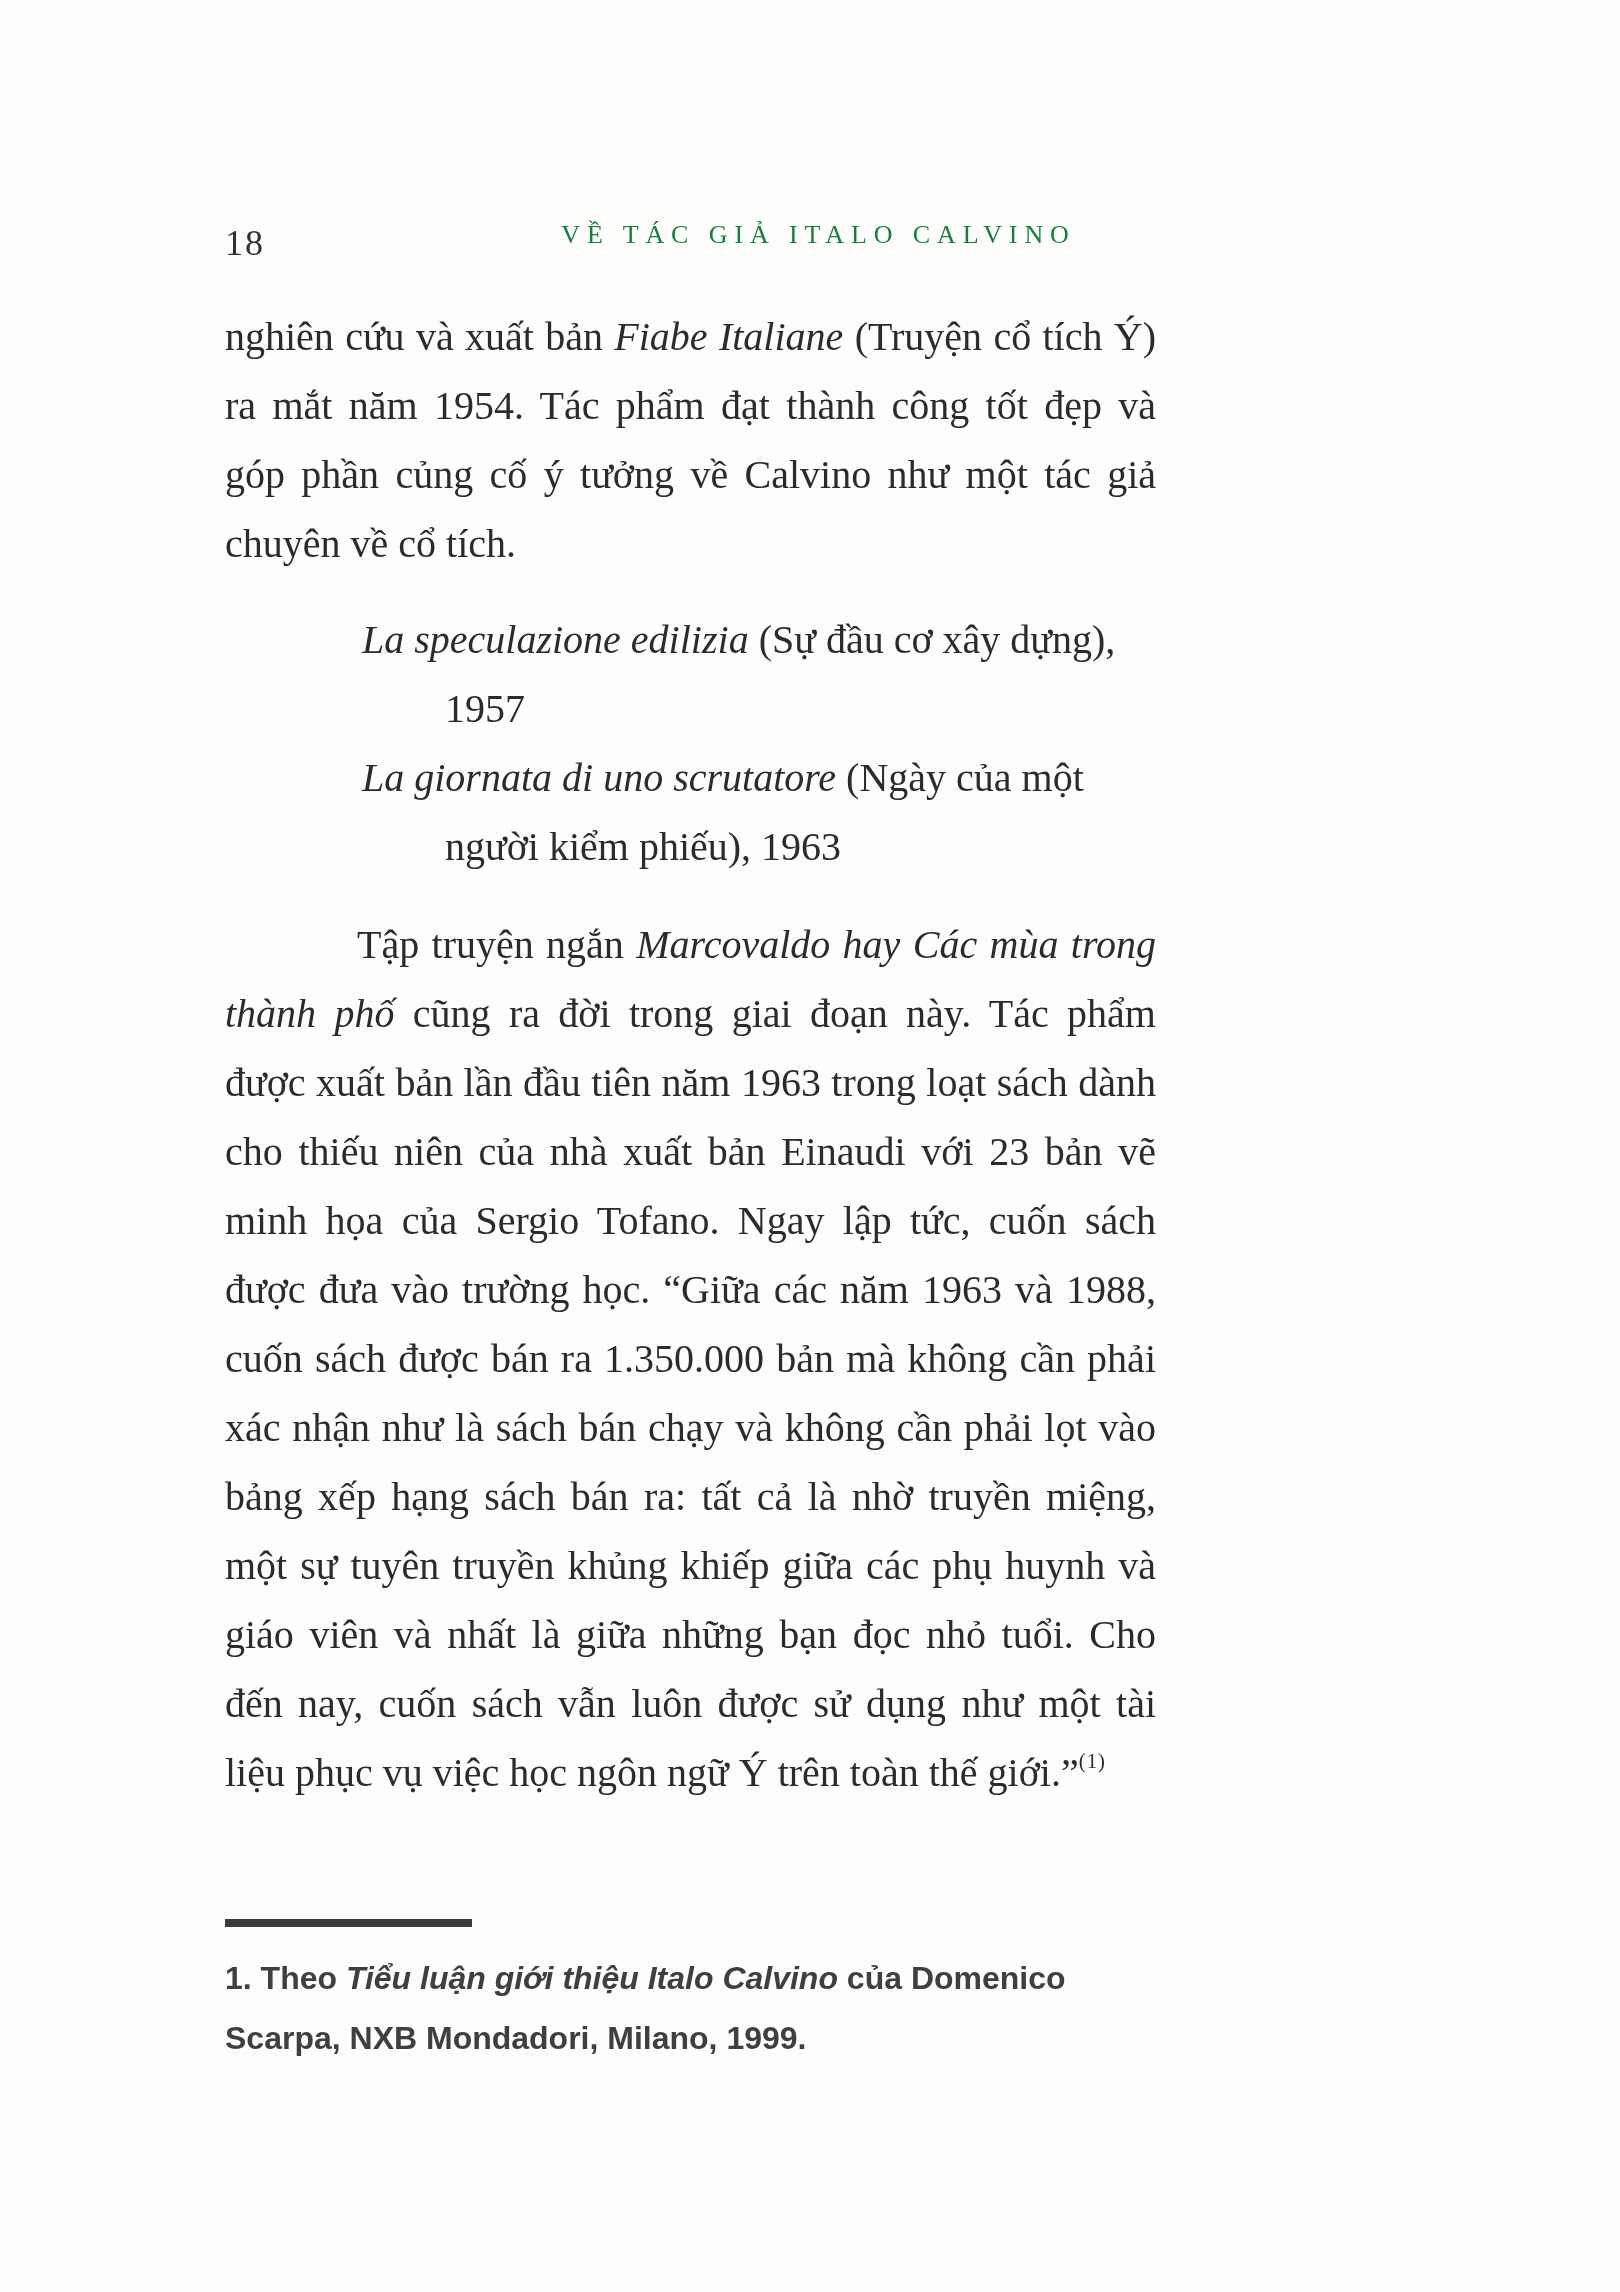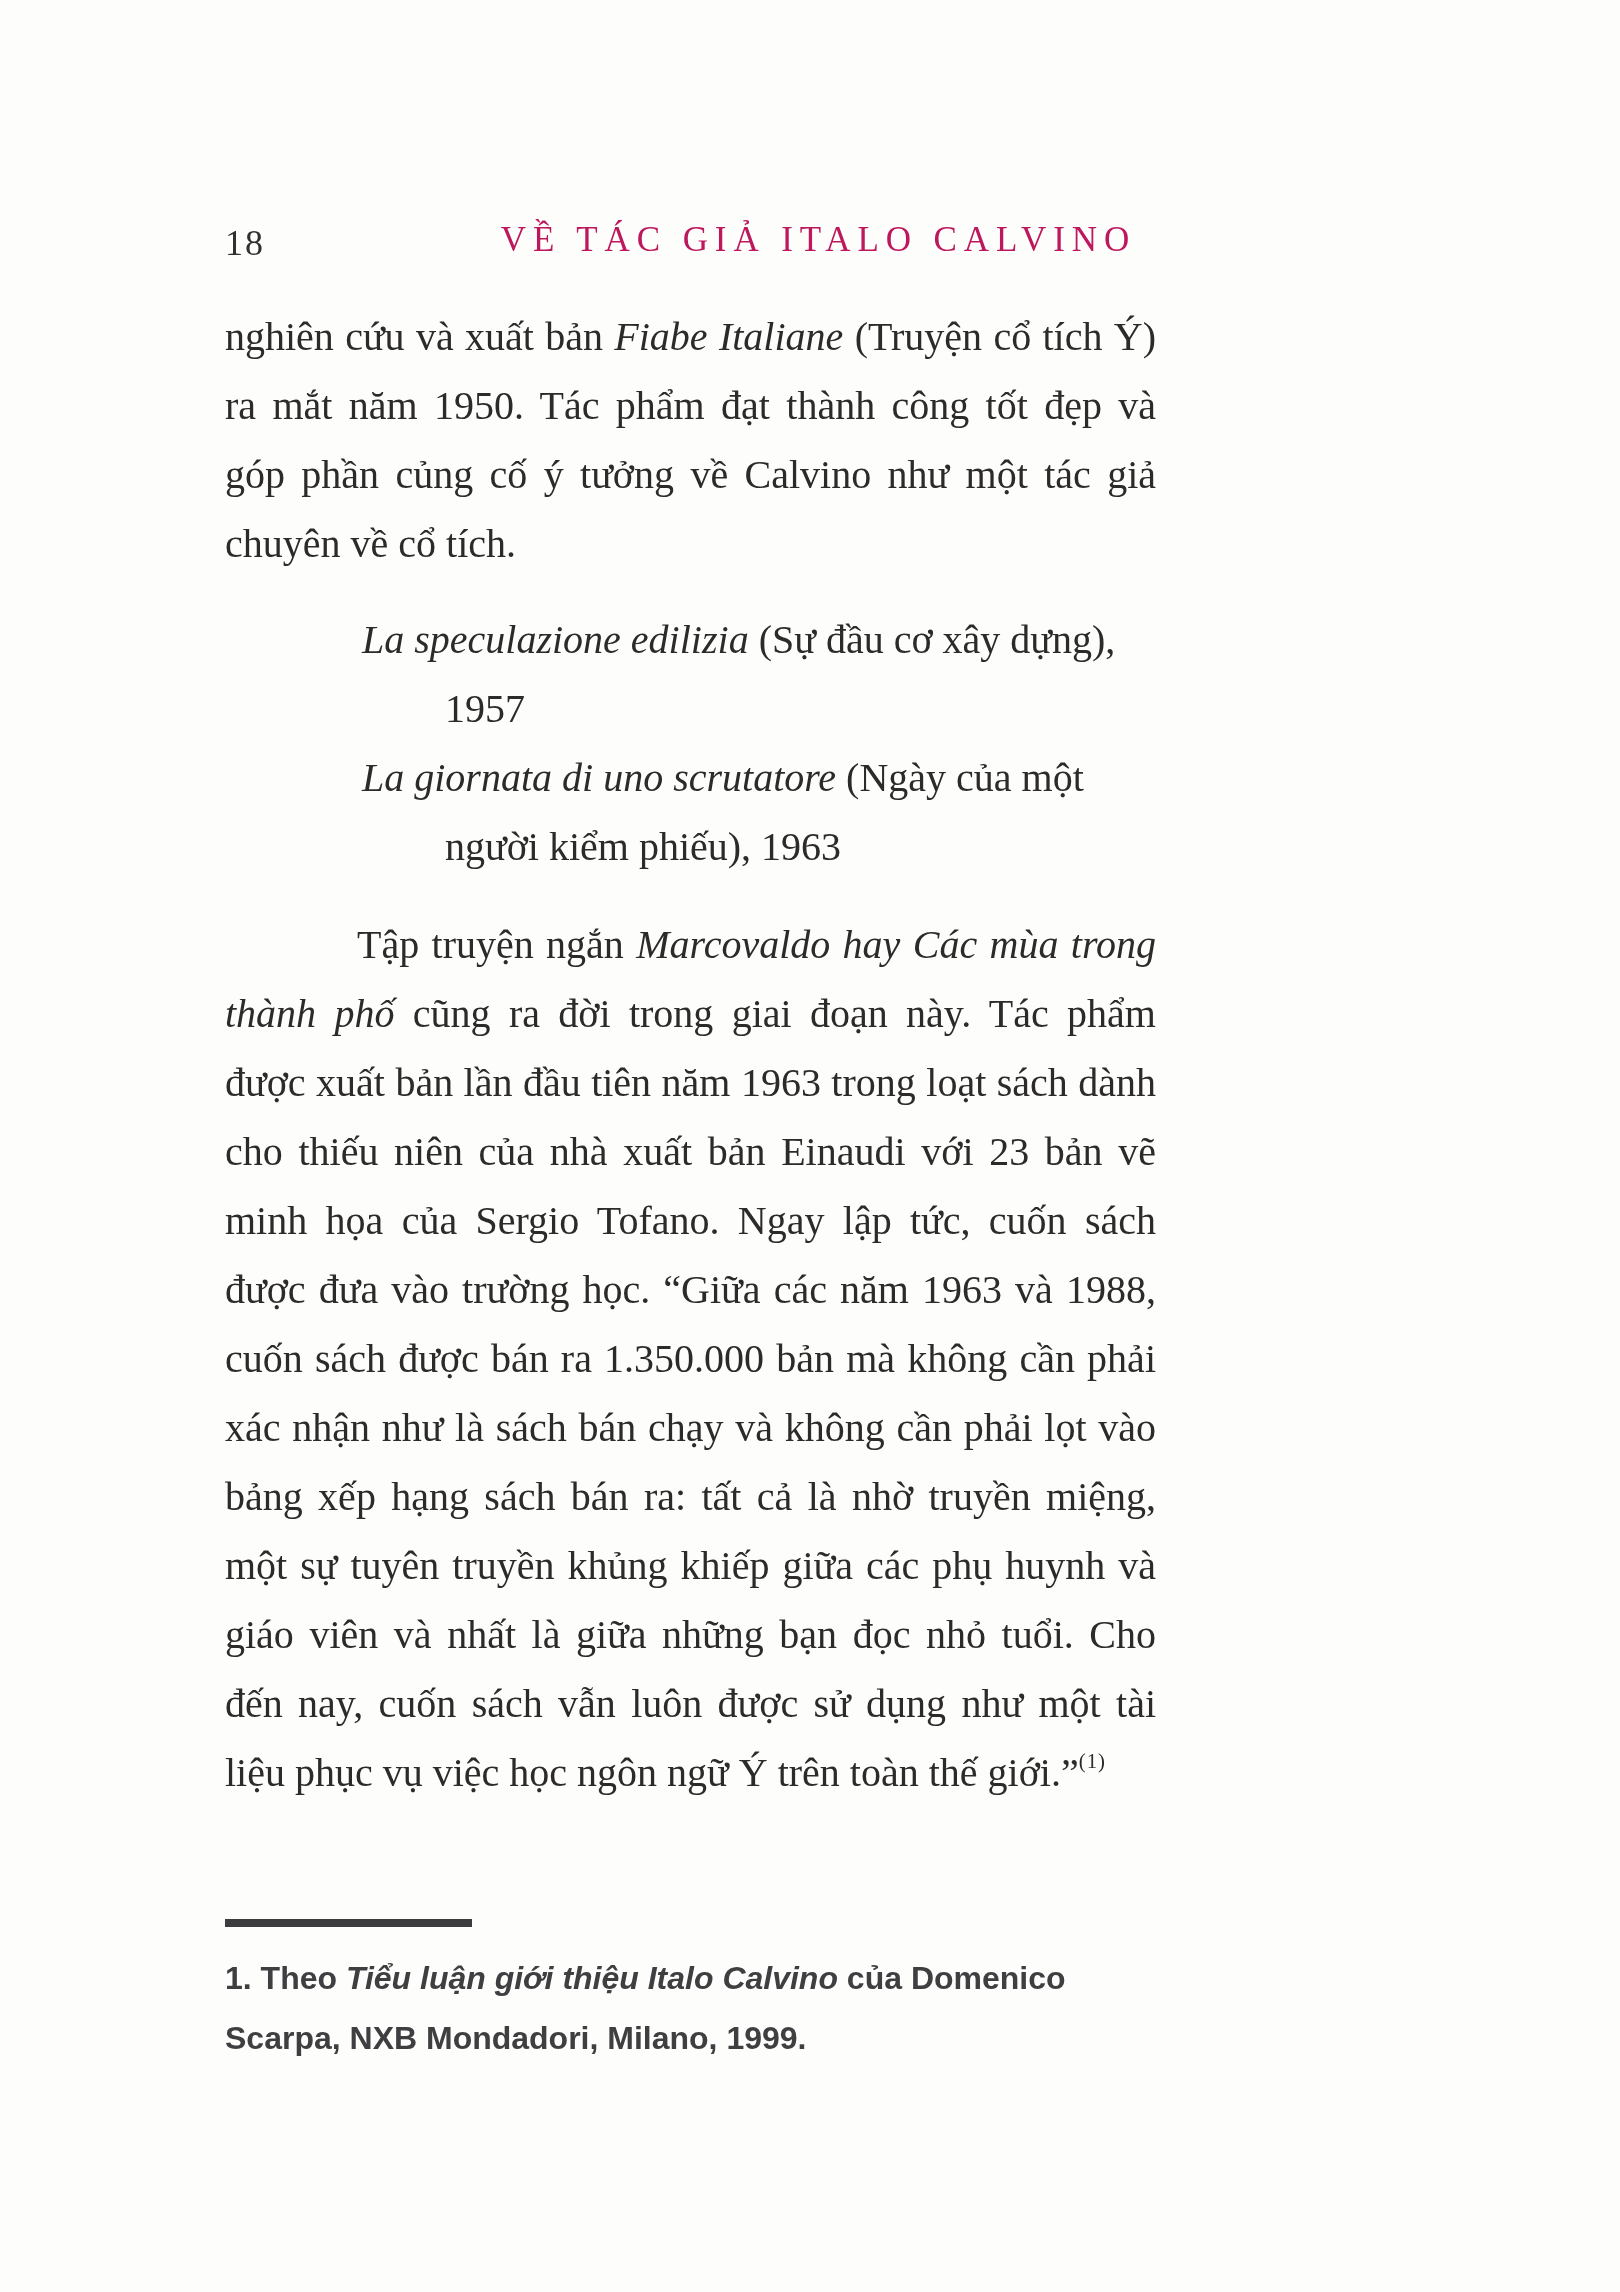--- a/index.html
+++ b/index.html
@@ -19,23 +19,23 @@
   }
   .pagenum{
     position:absolute;left:0;top:2px;
     font-size:36px;
     letter-spacing:2px;
     color:#33312f;
   }
   .runtitle{
     display:block;
     text-align:center;
-    font-size:35px;
+    font-size:26px;
     letter-spacing:6.9px;
-    color:#be185d;
+    color:#15803d;
     white-space:nowrap;
   }
   .textblock{
     position:absolute;
     top:302px;left:225px;
     width:931px;
   }
   .para{
     margin:0;
     font-size:40px;
@@ -86,21 +86,21 @@
 <body>
 
 <div class="page">
 
   <header class="pagehead">
     <span class="pagenum">18</span>
     <span class="runtitle">VỀ TÁC GIẢ ITALO CALVINO</span>
   </header>
 
   <main class="textblock">
-    <p class="para noindent"><span>nghiên cứu và xuất bản </span><em>Fiabe Italiane</em><span> (Truyện cổ tích Ý) ra mắt năm 1950. Tác phẩm đạt thành công tốt đẹp và góp phần củng cố ý tưởng về Calvino như một tác giả chuyên về cổ tích.</span></p>
+    <p class="para noindent"><span>nghiên cứu và xuất bản </span><em>Fiabe Italiane</em><span> (Truyện cổ tích Ý) ra mắt năm 1954. Tác phẩm đạt thành công tốt đẹp và góp phần củng cố ý tưởng về Calvino như một tác giả chuyên về cổ tích.</span></p>
 
     <div class="booklist">
       <p class="bookitem"><em>La speculazione edilizia</em><span> (Sự đầu cơ xây dựng), 1957</span></p>
       <p class="bookitem"><em>La giornata di uno scrutatore</em><span> (Ngày của một người kiểm phiếu), 1963</span></p>
     </div>
 
     <p class="para indent"><span>Tập truyện ngắn </span><em>Marcovaldo hay Các mùa trong thành phố</em><span> cũng ra đời trong giai đoạn này. Tác phẩm được xuất bản lần đầu tiên năm 1963 trong loạt sách dành cho thiếu niên của nhà xuất bản Einaudi với 23 bản vẽ minh họa của Sergio Tofano. Ngay lập tức, cuốn sách được đưa vào trường học. “Giữa các năm 1963 và 1988, cuốn sách được bán ra 1.350.000 bản mà không cần phải xác nhận như là sách bán chạy và không cần phải lọt vào bảng xếp hạng sách bán ra: tất cả là nhờ truyền miệng, một sự tuyên truyền khủng khiếp giữa các phụ huynh và giáo viên và nhất là giữa những bạn đọc nhỏ tuổi. Cho đến nay, cuốn sách vẫn luôn được sử dụng như một tài liệu phục vụ việc học ngôn ngữ Ý trên toàn thế giới.”</span><sup>(1)</sup></p>
   </main>
 
   <footer class="footnote">

